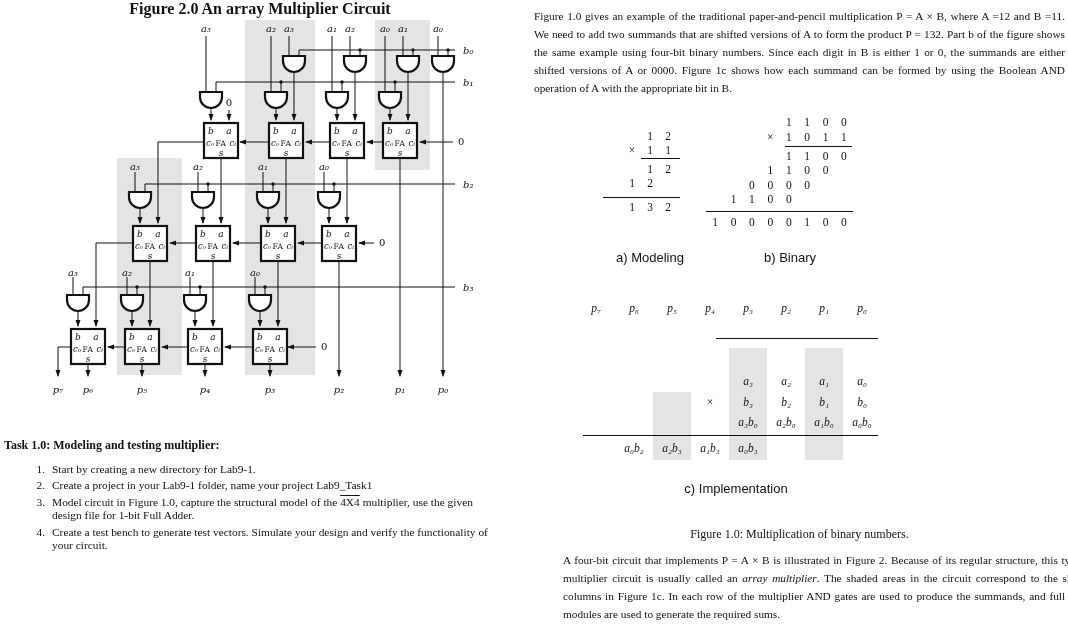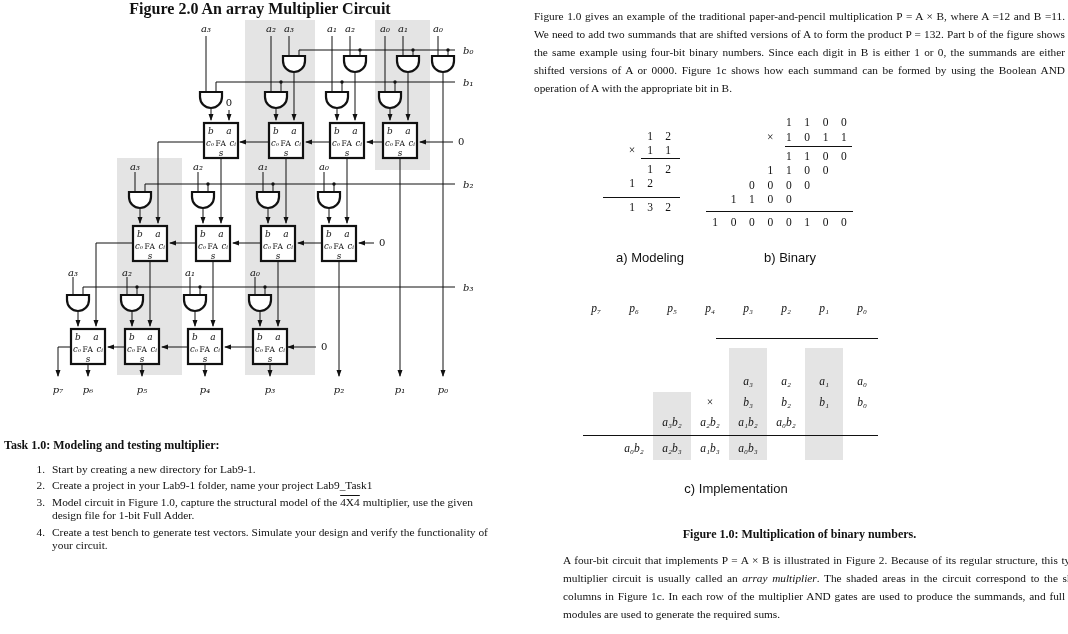--- a/index.html
+++ b/index.html
@@ -17,21 +17,21 @@
   .task-list { position:absolute; left:48px; top:463px; width:440px; font-size:11.4px;
     line-height:13.4px; }
   .task-list li { margin-bottom:3px; padding-left:4px; }
   .ovl { text-decoration:overline;margin-top:34px; }
 
   
   .para { position:absolute; font-size:11.3px; line-height:18px; text-align:justify; }
   .para1 { left:534px; top:7px; width:531px; }
   .para2 { left:534px; top:551px; width:531px;margin-left:29px; }
   .fig1-caption { position:absolute; left:534px; top:527px; width:531px; text-align:center;
-    font-weight:bold; font-size:12px; }
+    font-weight:normal; font-size:12px; }
   .sub-label { position:absolute; font-family:"Liberation Sans","DejaVu Sans",sans-serif;
     font-size:13px; color:#111; text-align:center; }
 
   
   .mgrid { position:absolute; }
   .mgrid .grid-row { position:absolute; left:0; display:flex; height:var(--rh);
     align-items:center; }
   .mgrid .grid-cell { width:var(--cw); text-align:center; font-size:11.5px; }
   .hline { position:absolute; border-top:1.2px solid #111; height:0; }
 
@@ -386,26 +386,26 @@
         <span class="grid-cell"></span>
         <span class="grid-cell">×</span>
         <span class="grid-cell">b₃</span>
         <span class="grid-cell">b₂</span>
         <span class="grid-cell">b₁</span>
         <span class="grid-cell">b₀</span>
       </div>
       <div class="grid-row">
         <span class="grid-cell"></span>
         <span class="grid-cell"></span>
-        <span class="grid-cell">a₃b₂</span>
-        <span class="grid-cell">a₂b₂</span>
-        <span class="grid-cell">a₁b₂</span>
-        <span class="grid-cell">a₀b₂</span>
-        <span class="grid-cell"></span>
-        <span class="grid-cell"></span>
+        <span class="grid-cell"></span>
+        <span class="grid-cell"></span>
+        <span class="grid-cell">a₃b₀</span>
+        <span class="grid-cell">a₂b₀</span>
+        <span class="grid-cell">a₁b₀</span>
+        <span class="grid-cell">a₀b₀</span>
       </div>
       <div class="grid-row">
         <span class="grid-cell"></span>
         <span class="grid-cell">a₀b₂</span>
         <span class="grid-cell">a₂b₃</span>
         <span class="grid-cell">a₁b₃</span>
         <span class="grid-cell">a₀b₃</span>
         <span class="grid-cell"></span>
         <span class="grid-cell"></span>
         <span class="grid-cell"></span>

